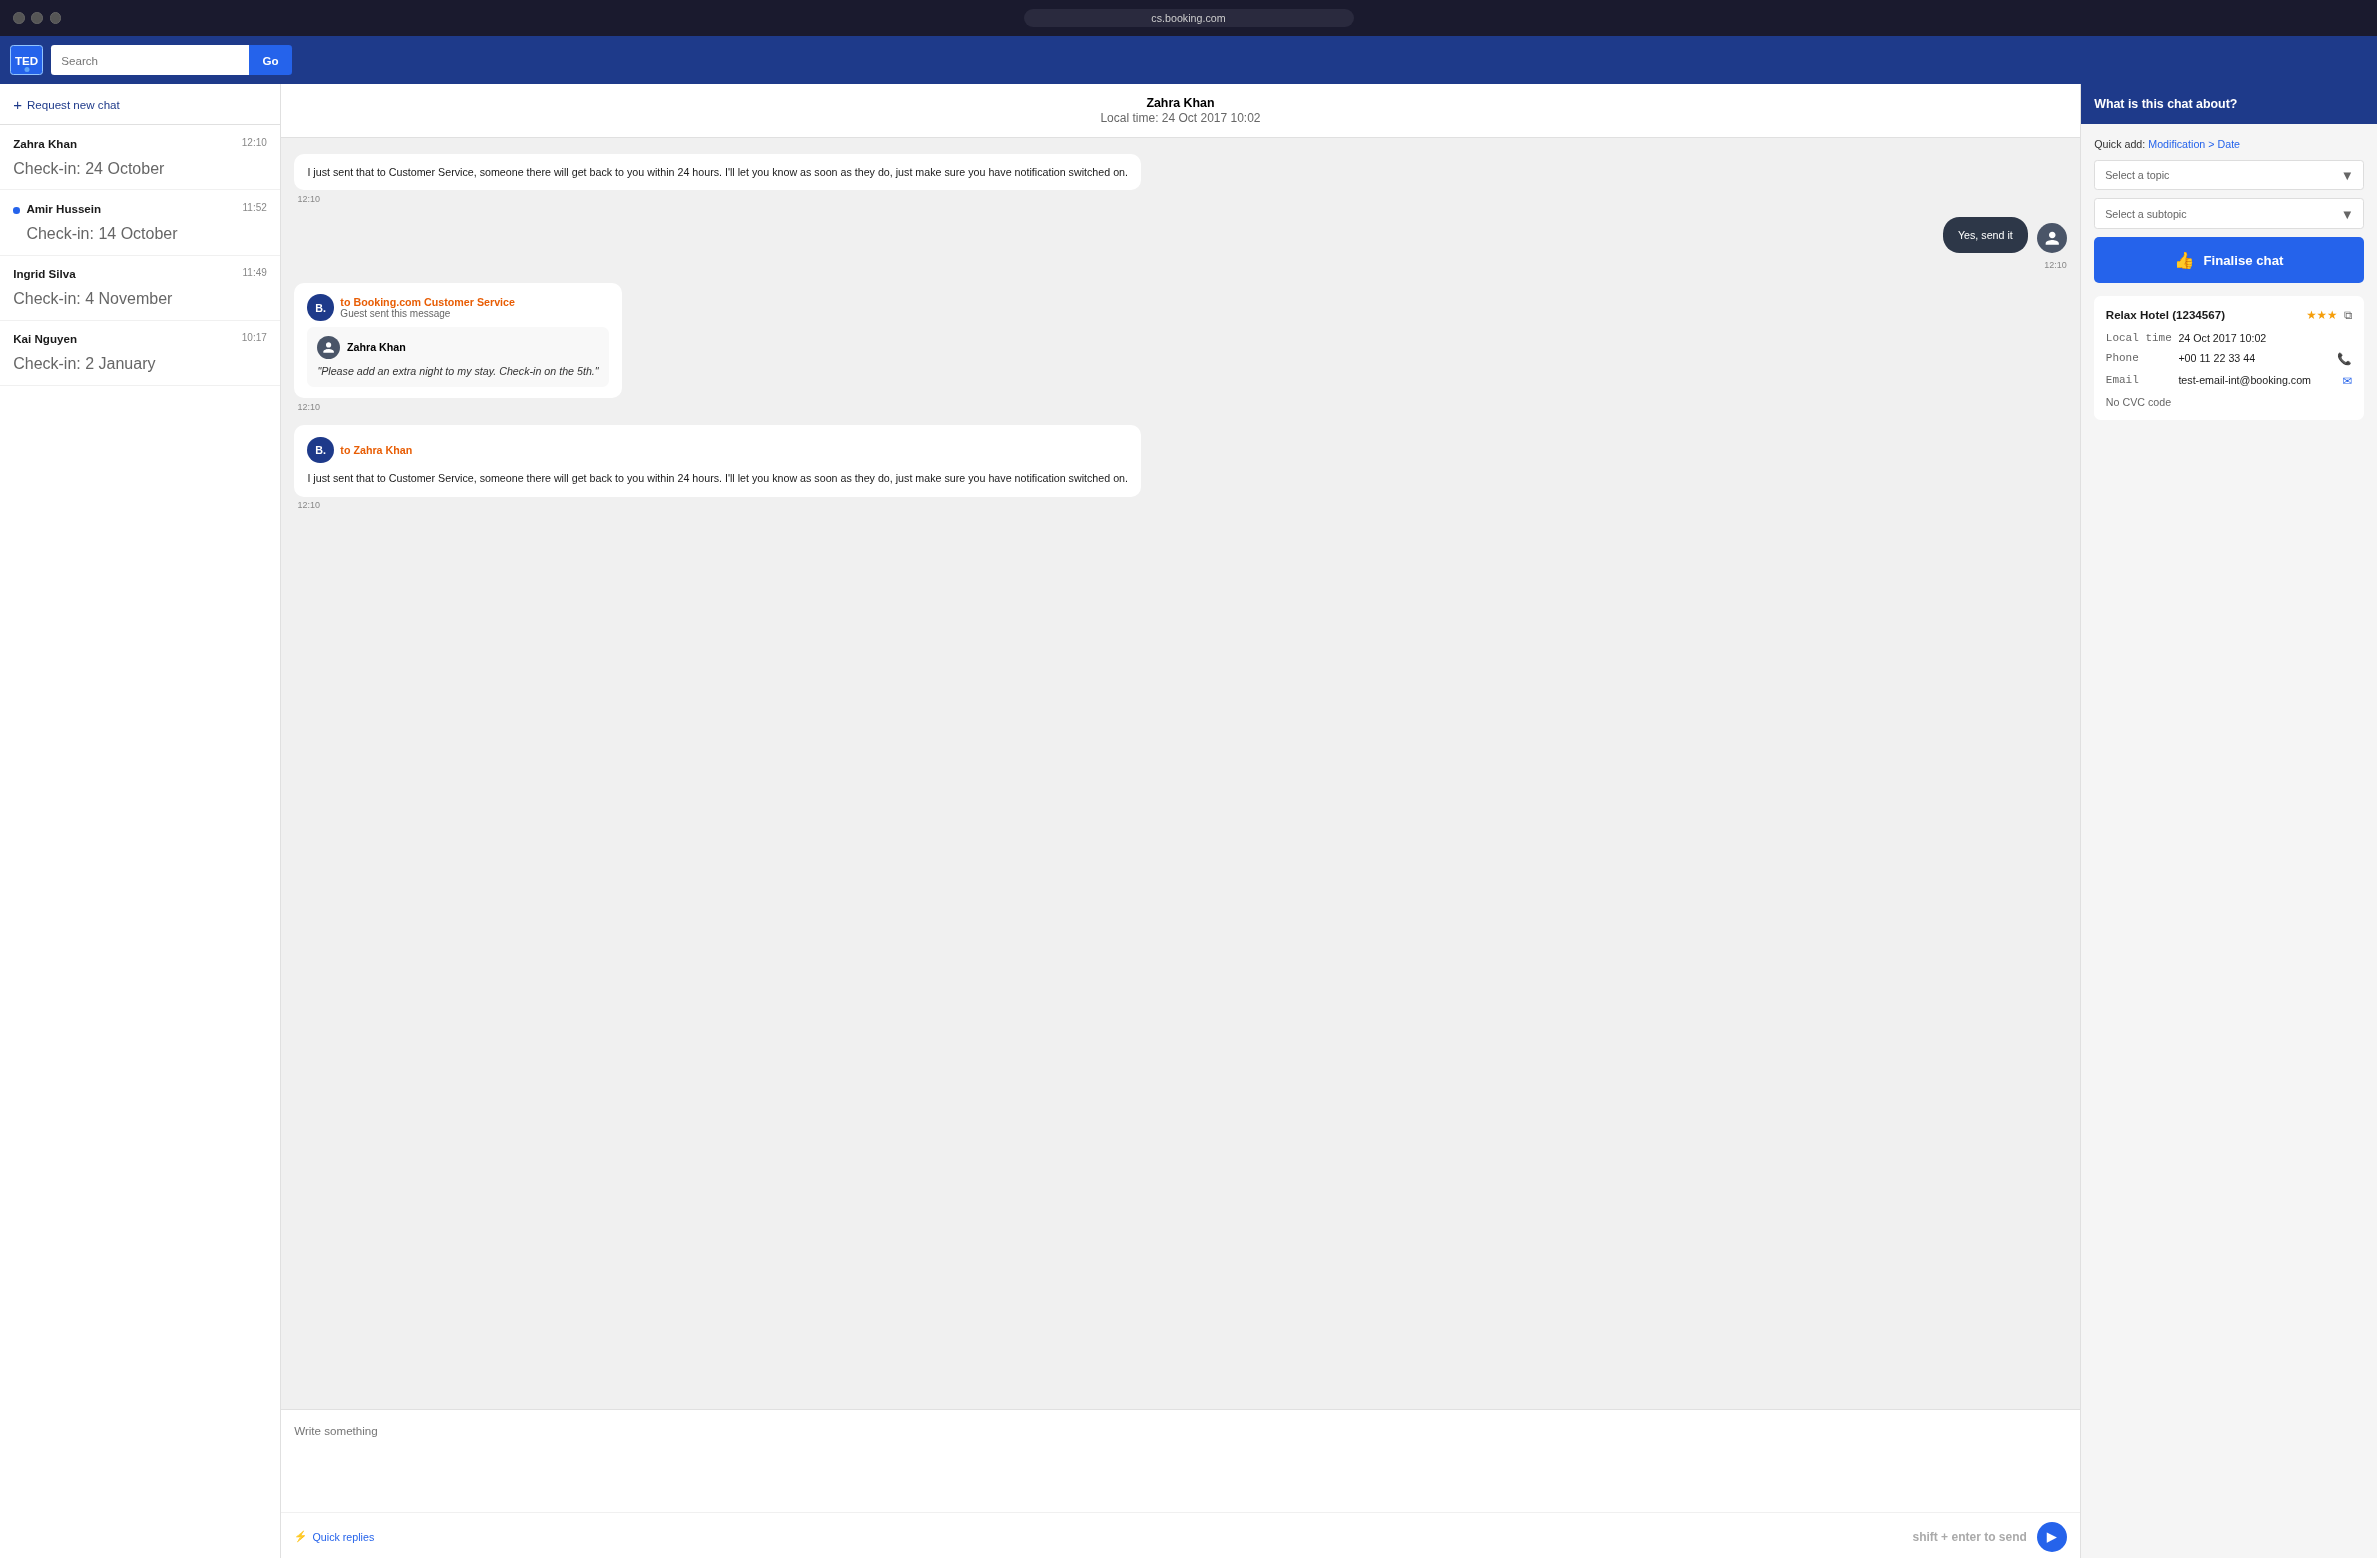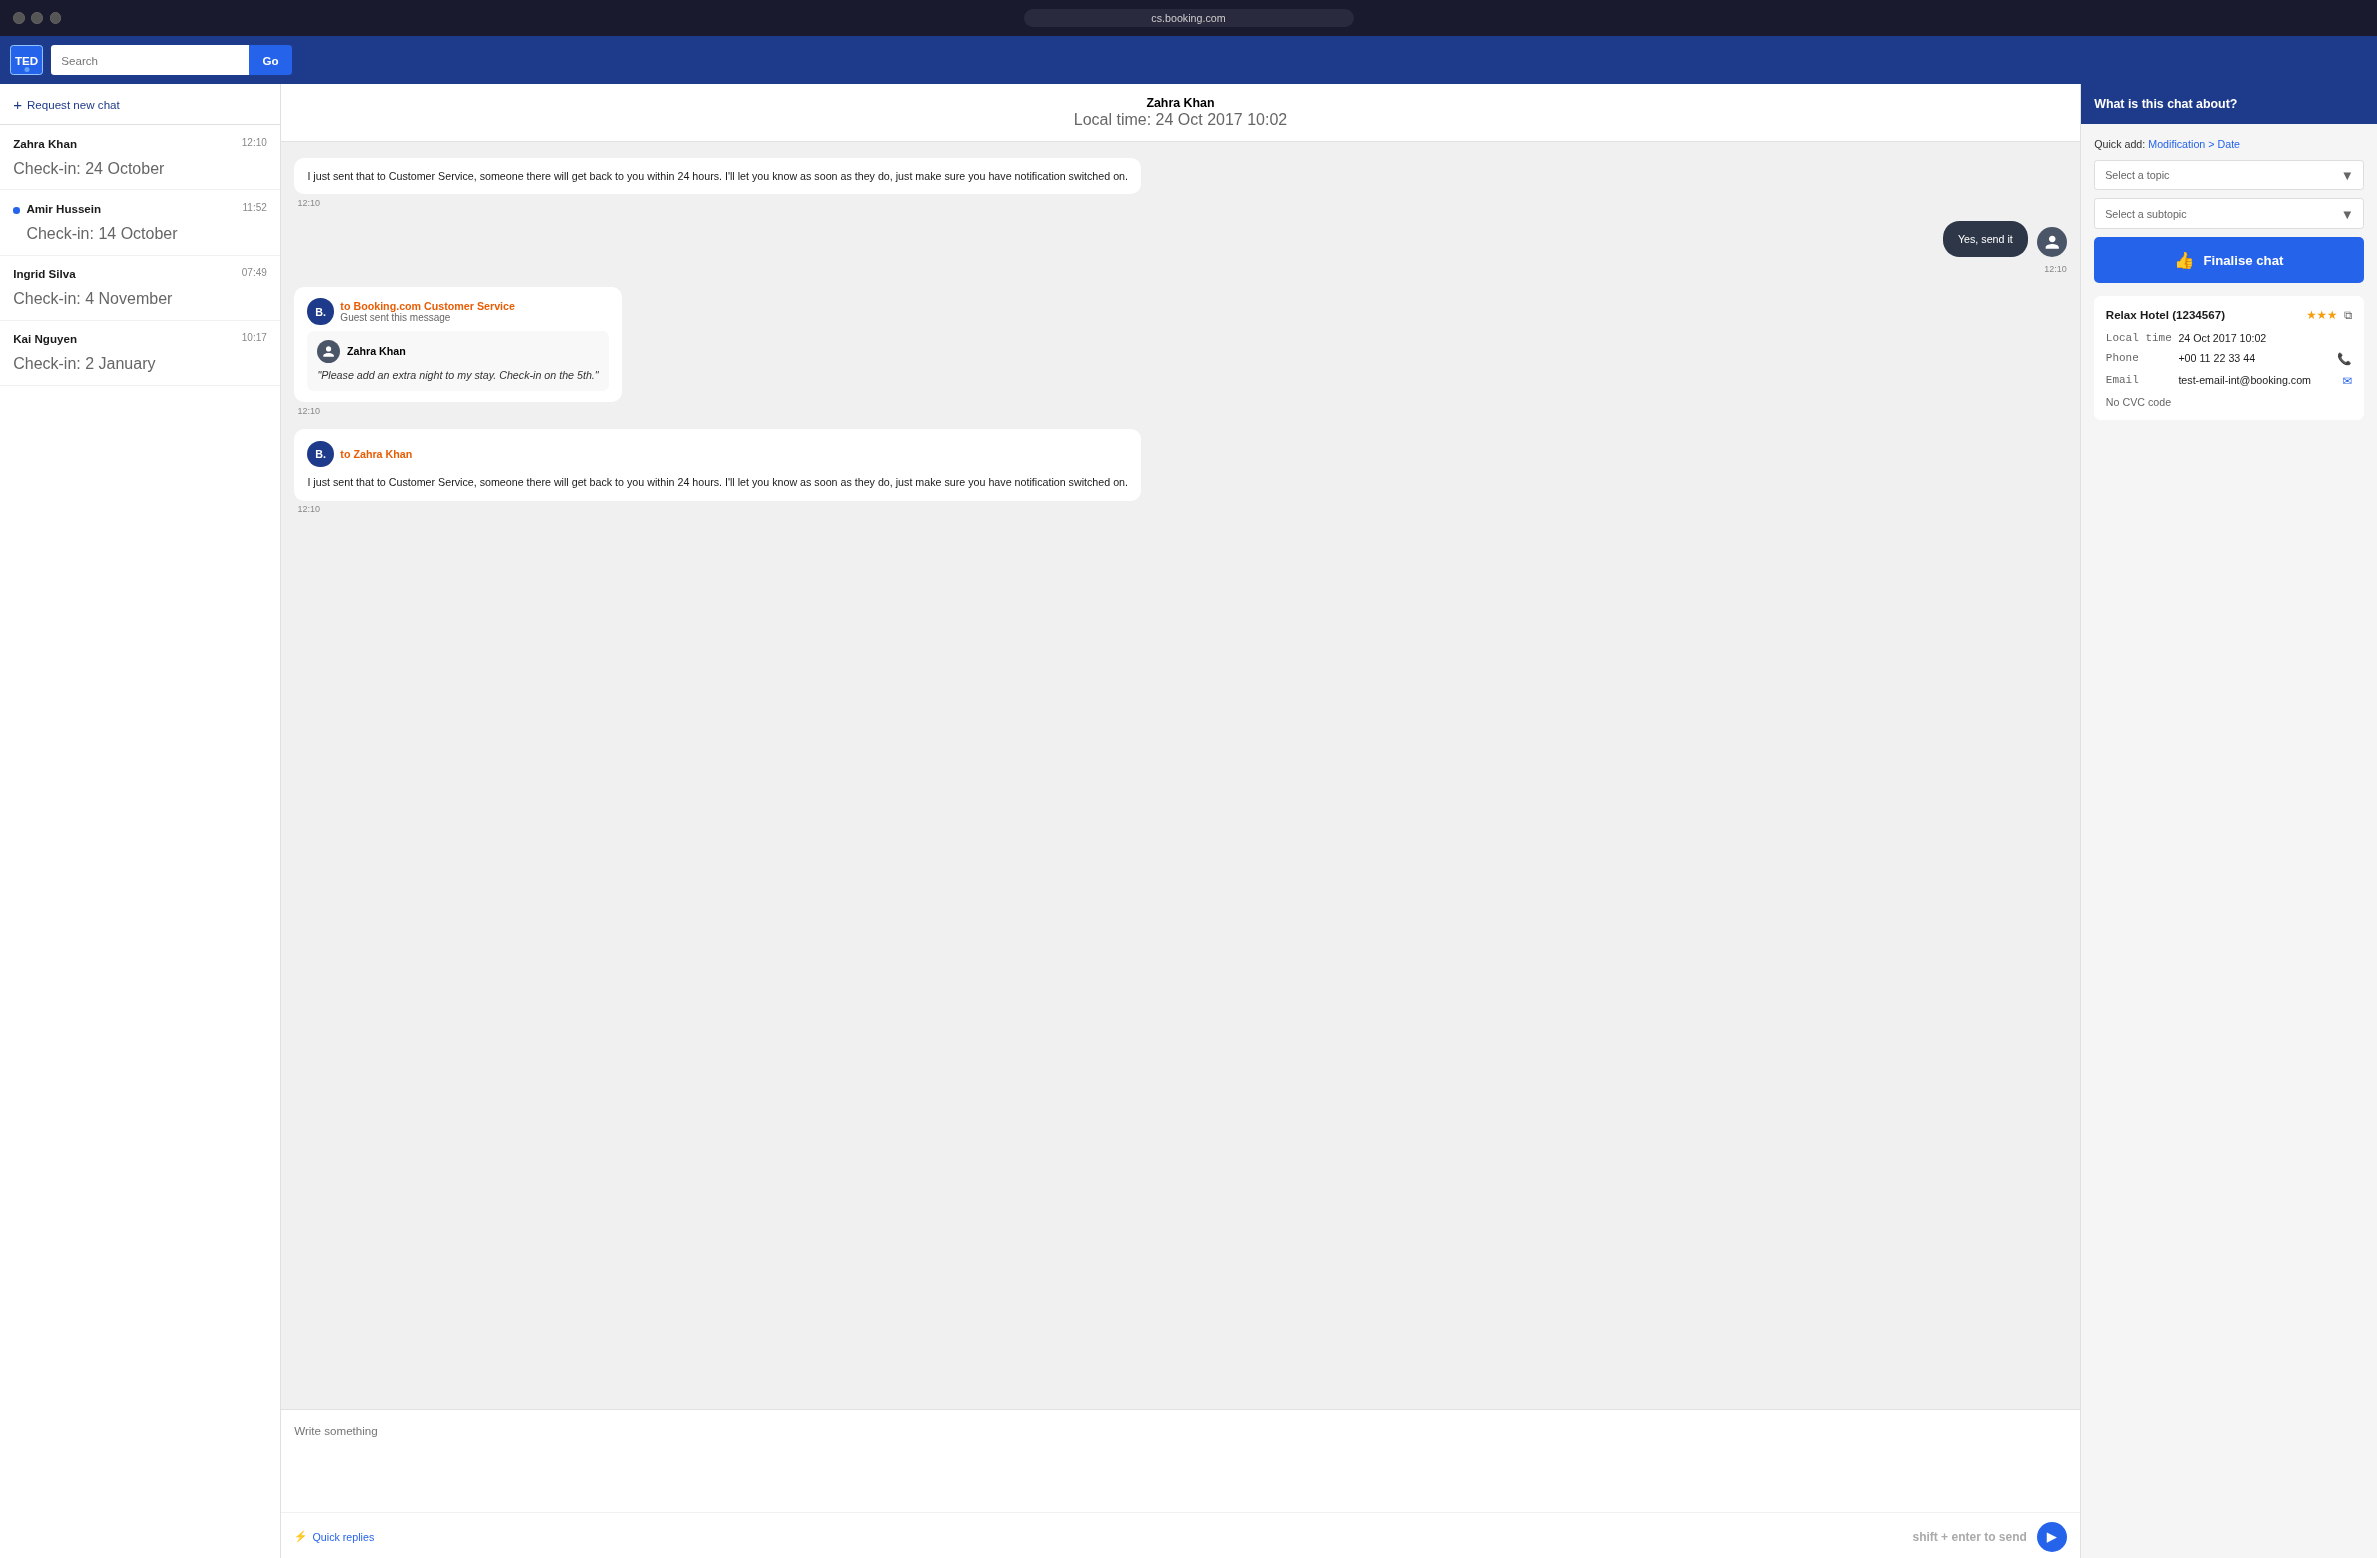--- a/index.html
+++ b/index.html
@@ -31,21 +31,21 @@
     .chat-item-dot { width: 6.6px; height: 6.6px; border-radius: 50%; background: #2563eb; margin-top: 5px; flex-shrink: 0; }
     .chat-item-info {}
     .chat-item-name { font-size: 11.6px; font-weight: 600; color: #1a1a1a; }
     .chat-item-sub { font-size: 16px; color: #666; margin-top: 10px; }
     .chat-item-time { font-size: 10px; color: #888; }
 
     
     .chat-area { flex: 1; display: flex; flex-direction: column; background: #f0f0f0; }
     .chat-header { background: white; padding: 11.6px 13.2px; text-align: center; border-bottom: 0.8px solid #e0e0e0; }
     .chat-header-name { font-size: 12.4px; font-weight: 600; }
-    .chat-header-time { font-size: 16px; color: #666; margin-top: 1.7px; }
+    .chat-header-time { font-size: 12px; color: #666; margin-top: 1.7px; }
     .messages-area { flex: 1; overflow-y: auto; padding: 16.5px 13.2px; display: flex; flex-direction: column; gap: 13.2px; }
     
     .msg-bubble { max-width: 75%; }
     .msg-bubble.agent { align-self: flex-start; }
     .msg-bubble.system { align-self: flex-start; max-width: 85%; }
 
     .bubble-content { background: white; border-radius: 10px; padding: 10px 13.2px; font-size: 10.7px; line-height: 1.5; color: #1a1a1a; }
     .bubble-content.dark { background: #2d3748; color: white; border-radius: 16.5px; padding: 10px 15px; }
     .bubble-time { font-size: 9px; color: #888; margin-top: 3.3px; padding-left: 3.3px; }
     .bubble-time.right { text-align: right; }
@@ -149,21 +149,21 @@
       <div class="chat-item-time">11:52</div>
     </div>
 
     <div class="chat-item">
       <div class="chat-item-left">
         <div class="chat-item-info">
           <div class="chat-item-name">Ingrid Silva</div>
           <div class="chat-item-sub">Check-in: 4 November</div>
         </div>
       </div>
-      <div class="chat-item-time">07:49</div>
+      <div class="chat-item-time">11:49</div>
     </div>
 
     <div class="chat-item">
       <div class="chat-item-left">
         <div class="chat-item-info">
           <div class="chat-item-name">Kai Nguyen</div>
           <div class="chat-item-sub">Check-in: 2 January</div>
         </div>
       </div>
       <div class="chat-item-time">10:17</div>

